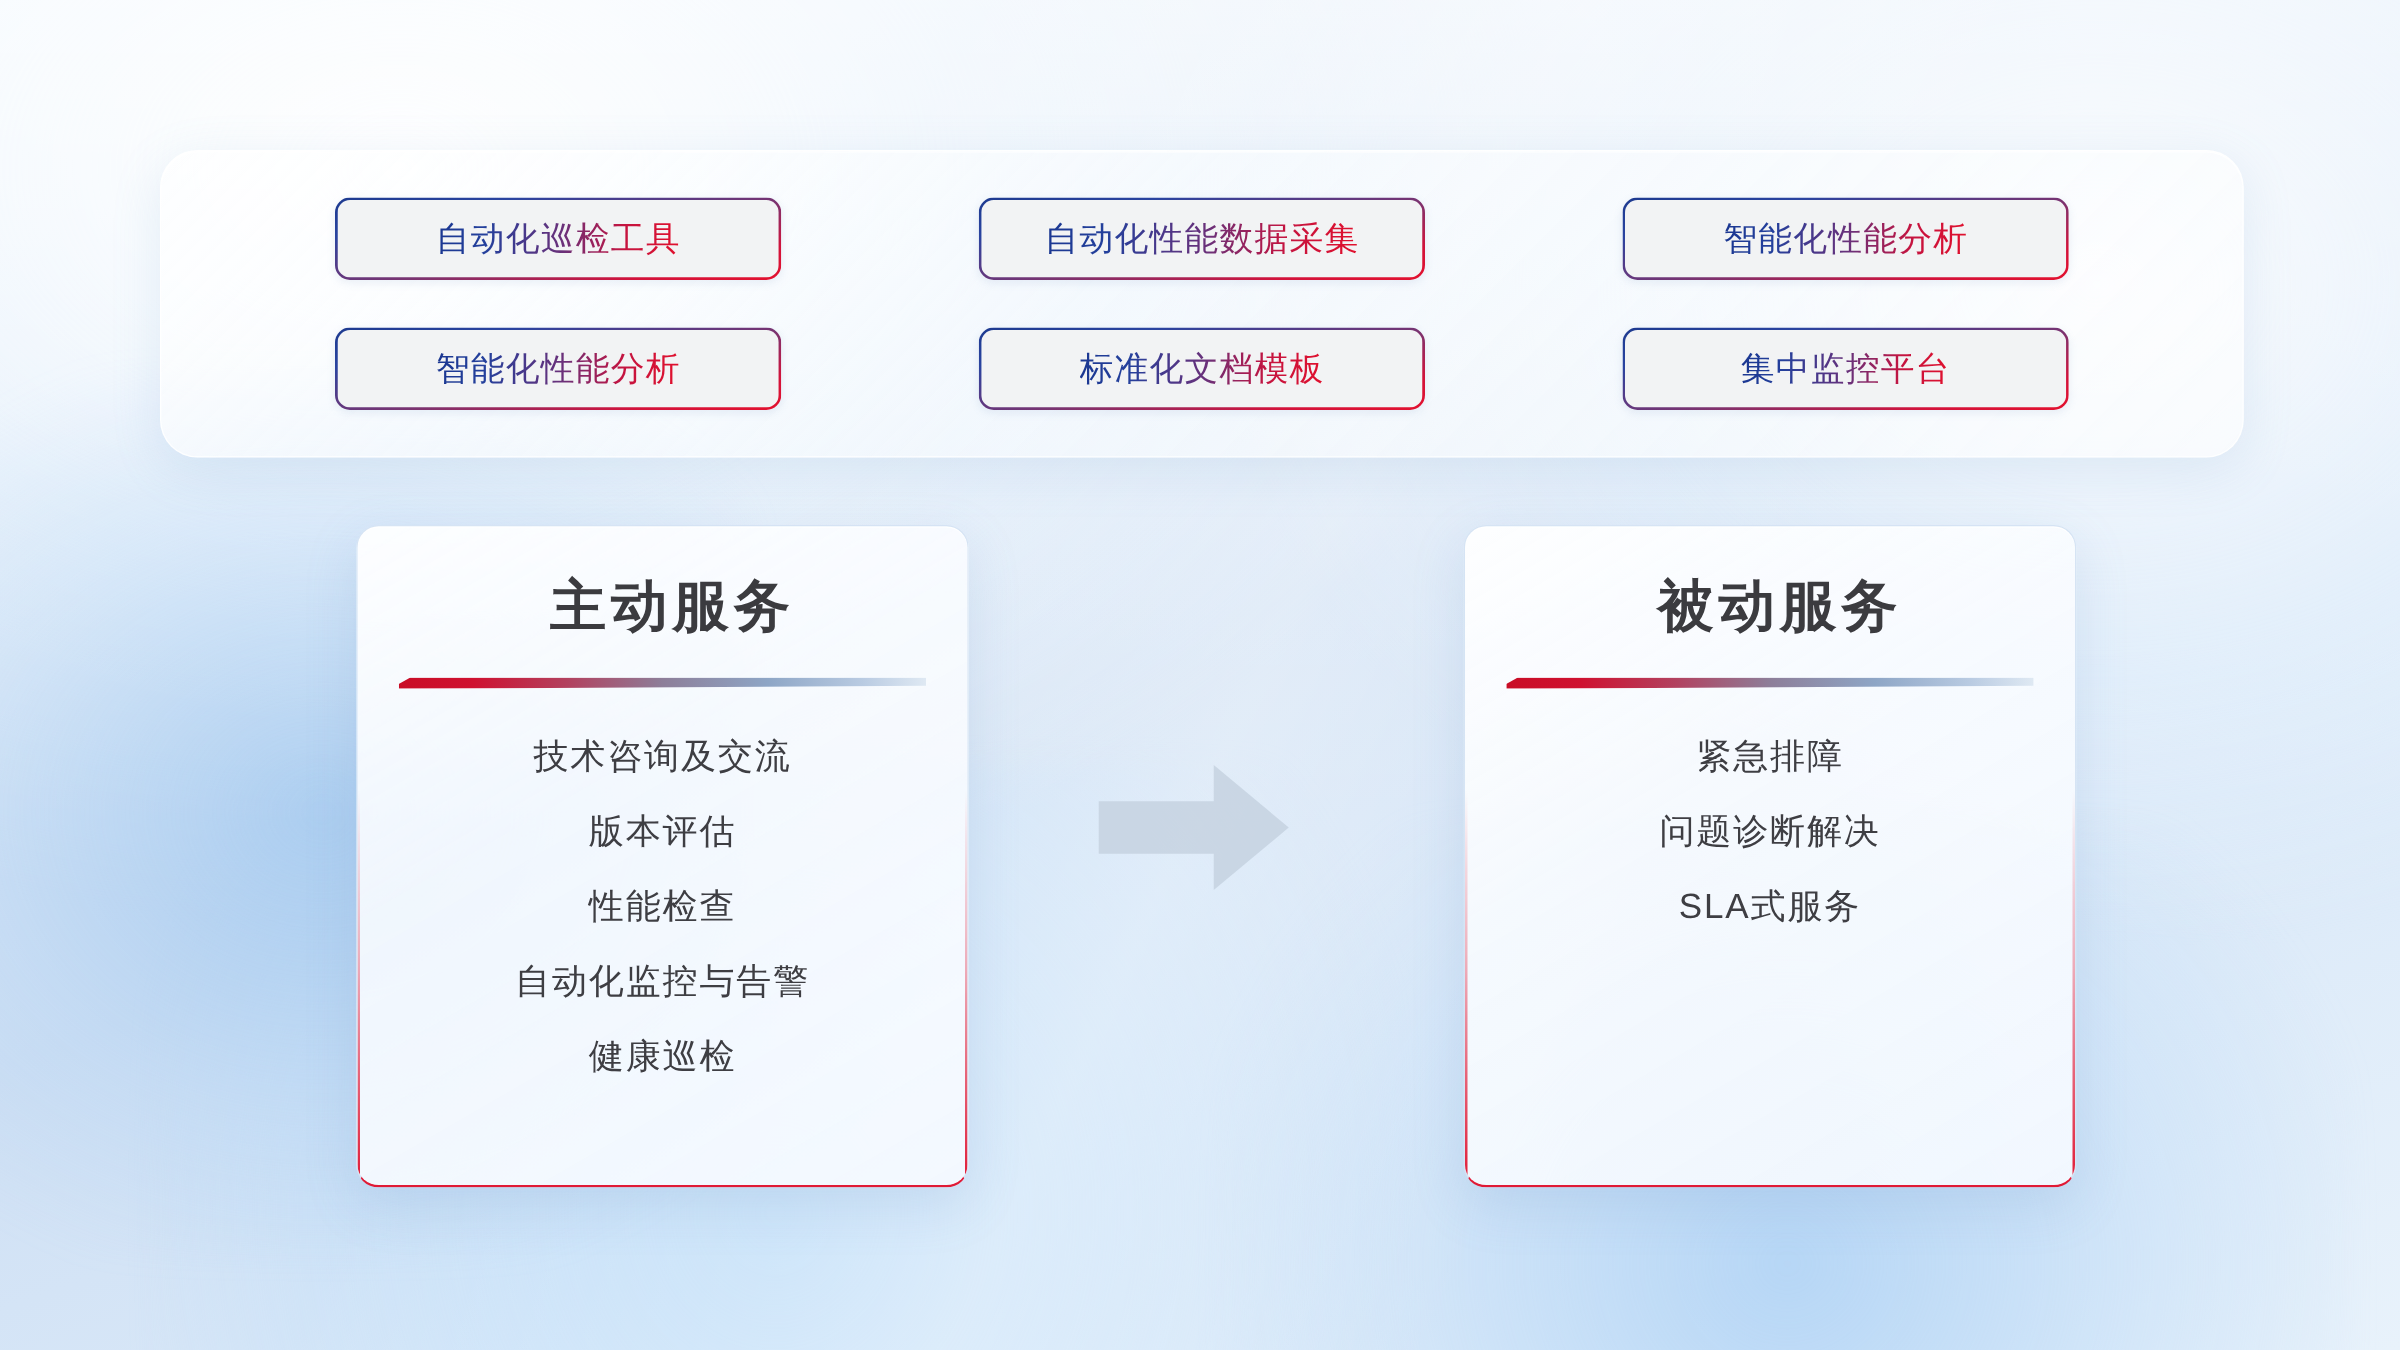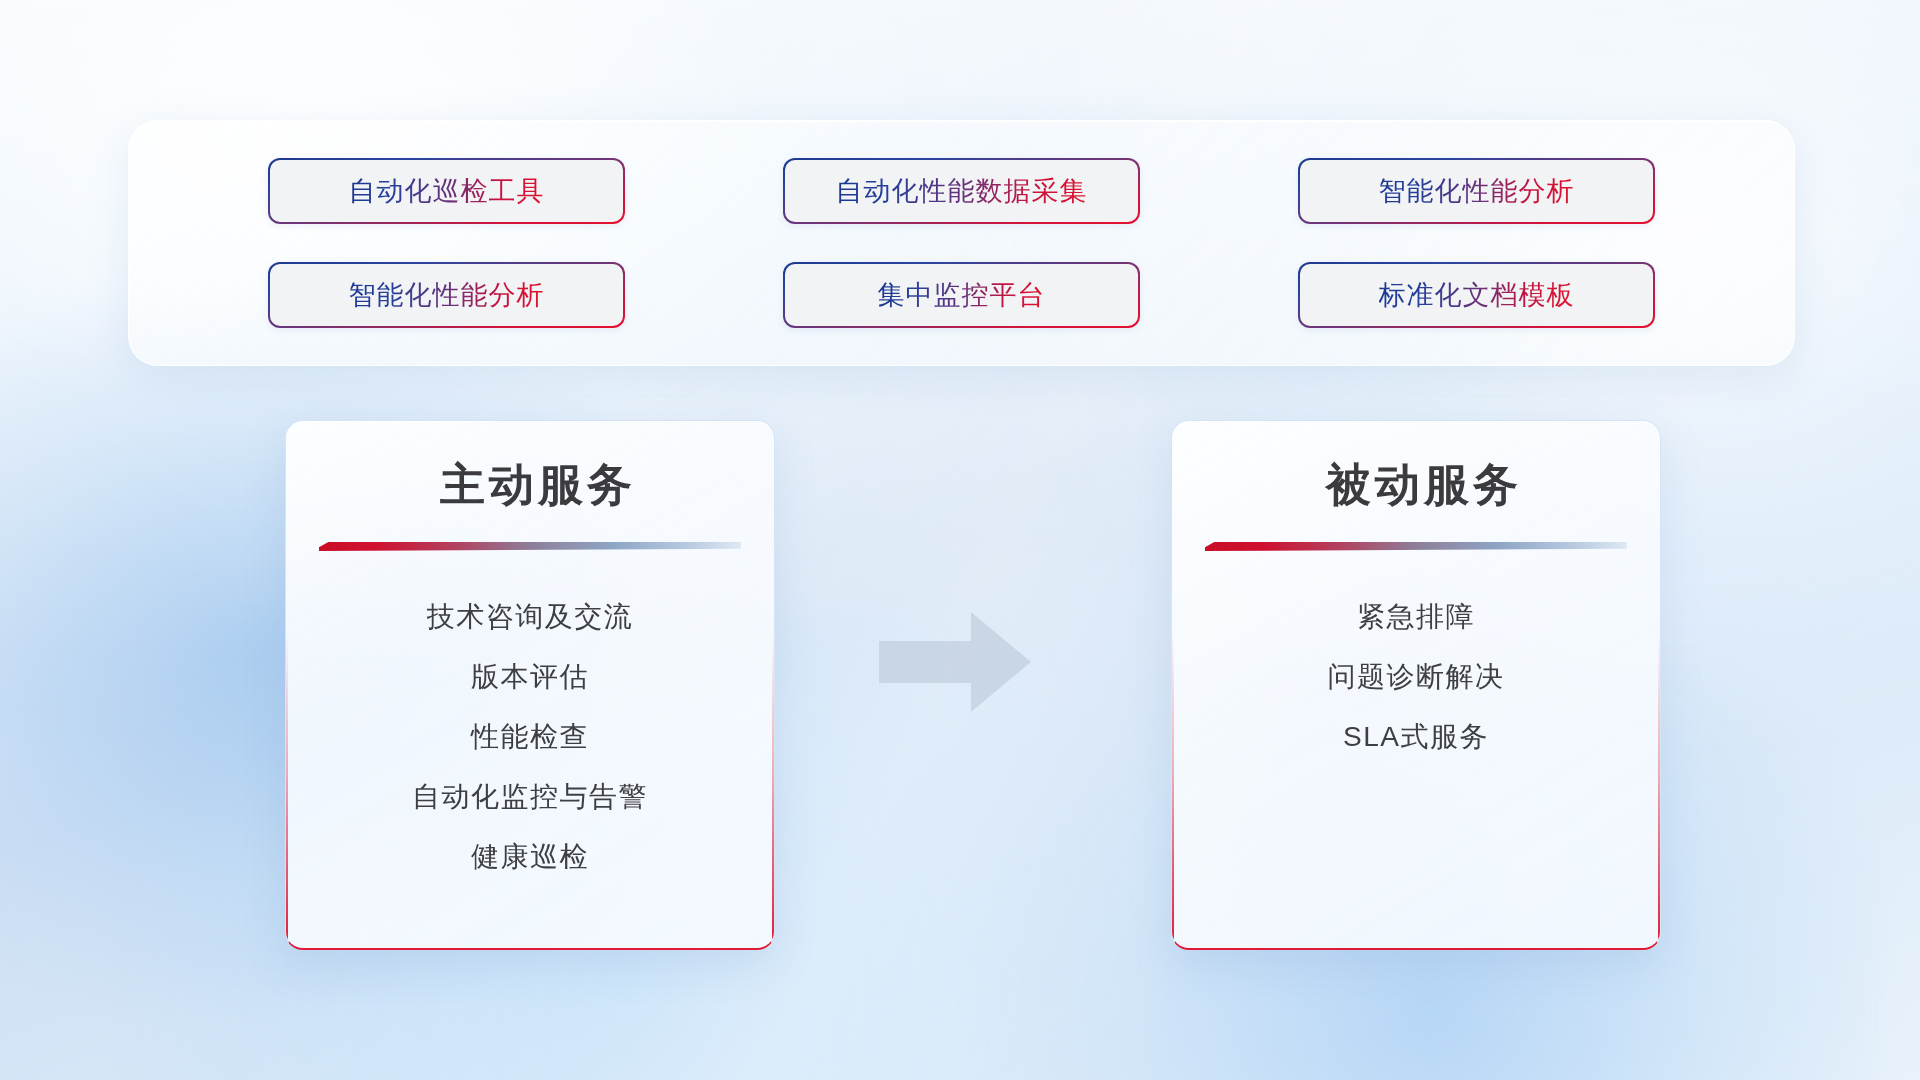--- a/index.html
+++ b/index.html
@@ -169,21 +169,21 @@
   }
   .card-rule::before {
     content: "";
     position: absolute;
     inset: 0;
     background: linear-gradient(90deg, #c90d26 0%, #cf1130 14%, #b2415f 32%, #8d7e99 50%, #8ea6c6 70%, #b9cbe2 88%, #dfe9f3 100%);
     clip-path: polygon(0 58%, 2.2% 0, 100% 0, 100% 74%, 0 100%);
   }
 
   .card-list {
-    margin: 12px;
+    margin: 0;
     padding: 40px 0 0 0;
     list-style: none;
     text-align: center;
   }
   .card-list li {
     font-size: 28px;
     font-weight: 400;
     letter-spacing: 1.5px;
     color: #3e3e43;
     line-height: 1;
@@ -228,25 +228,25 @@
 
       <div class="pill">
         <span class="pill-label">智能化性能分析</span>
       </div>
 
       <div class="pill">
         <span class="pill-label">智能化性能分析</span>
       </div>
 
       <div class="pill">
+        <span class="pill-label">标准化文档模板</span>
+      </div>
+
+      <div class="pill">
         <span class="pill-label">集中监控平台</span>
-      </div>
-
-      <div class="pill">
-        <span class="pill-label">标准化文档模板</span>
       </div>
 
     </div>
   </section>
 
   <section class="card left">
     <div class="card-edge-left"></div>
     <div class="card-edge-right"></div>
 
     <h2 class="card-title">主动服务</h2>

